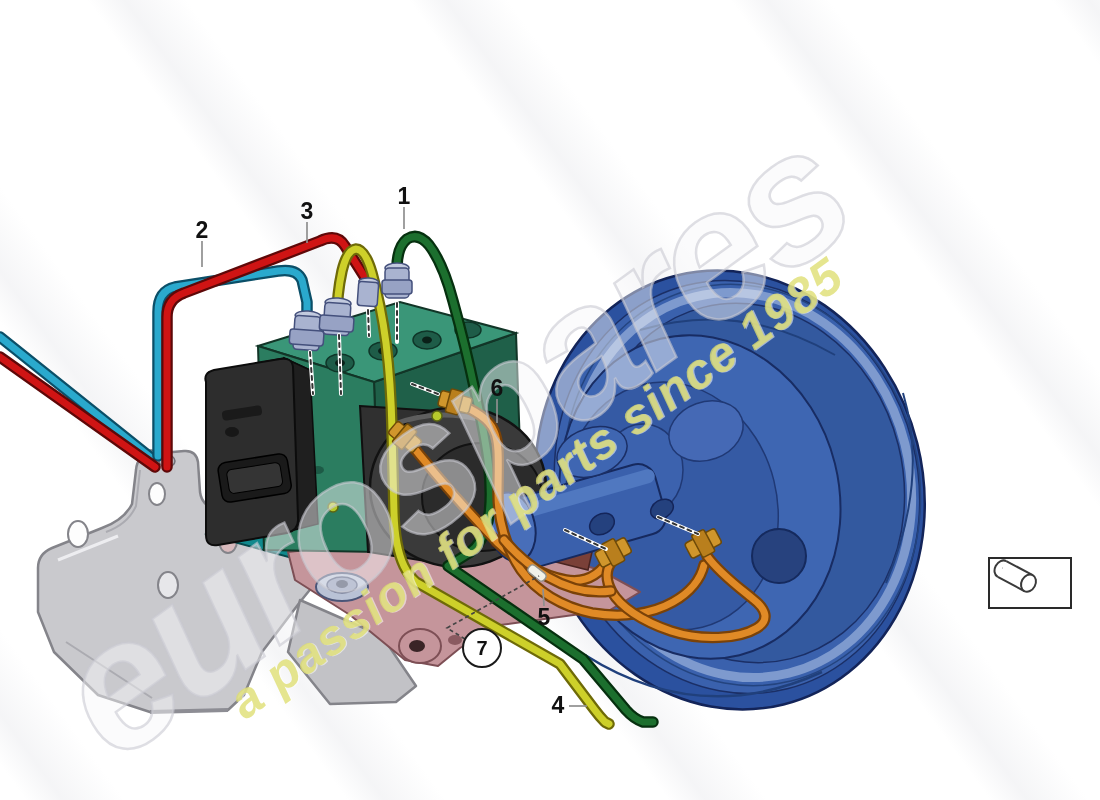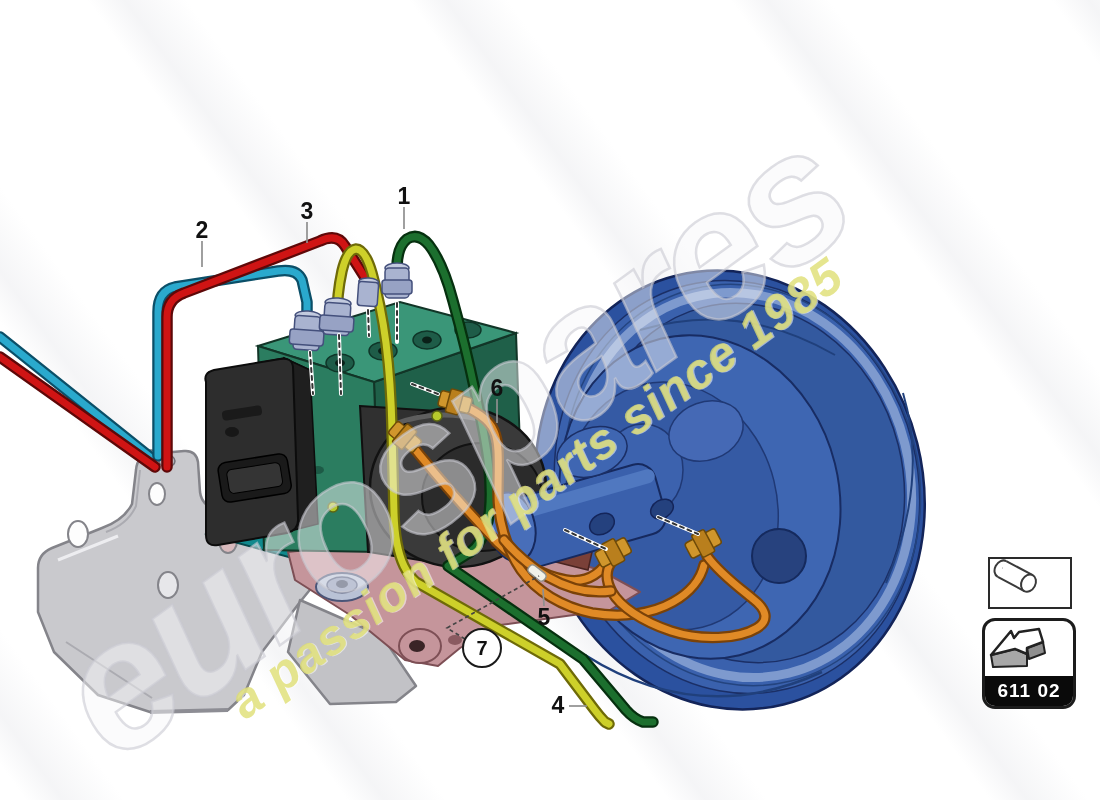--- a/index.html
+++ b/index.html
@@ -255,23 +255,13 @@
     <svg width="56" height="40" viewBox="0 0 56 40">
       <g transform="translate(12,10) rotate(28)">
         <rect x="0" y="-9" width="30" height="18" fill="#ffffff"></rect>
         <path d="M0,-9 L30,-9 M0,9 L30,9" stroke="#3a3a3a" stroke-width="2" fill="none"></path>
         <path d="M0,-9 A7,9 0 1 0 0,9" stroke="#3a3a3a" stroke-width="2" fill="#ffffff"></path>
         <ellipse cx="30" cy="0" rx="7" ry="9" fill="#ffffff" stroke="#3a3a3a" stroke-width="2"></ellipse>
       </g>
     </svg>
   </div>
 
-  <div class="section-box">
-    <div class="icon-area">
-      <svg width="64" height="50" viewBox="0 0 64 50">
-        <path d="M42,27 L58,21 L60,32 L44,38 Z" fill="#8f8f8f" stroke="#222" stroke-width="2" stroke-linejoin="round"></path>
-        <path d="M6,34 L30,28 L42,33 L42,45 L8,46 Z" fill="#a7a7a7" stroke="#222" stroke-width="2" stroke-linejoin="round"></path>
-        <path d="M6,34 L26,10 L29,17 L34,11 L54,8 L58,21 L42,27 L42,33 L30,28 Z" fill="#ffffff" stroke="#222" stroke-width="2.5" stroke-linejoin="round"></path>
-      </svg>
-    </div>
-    <div class="code-band">611 02</div>
-  </div>
 </div>
 
 </body></html>

